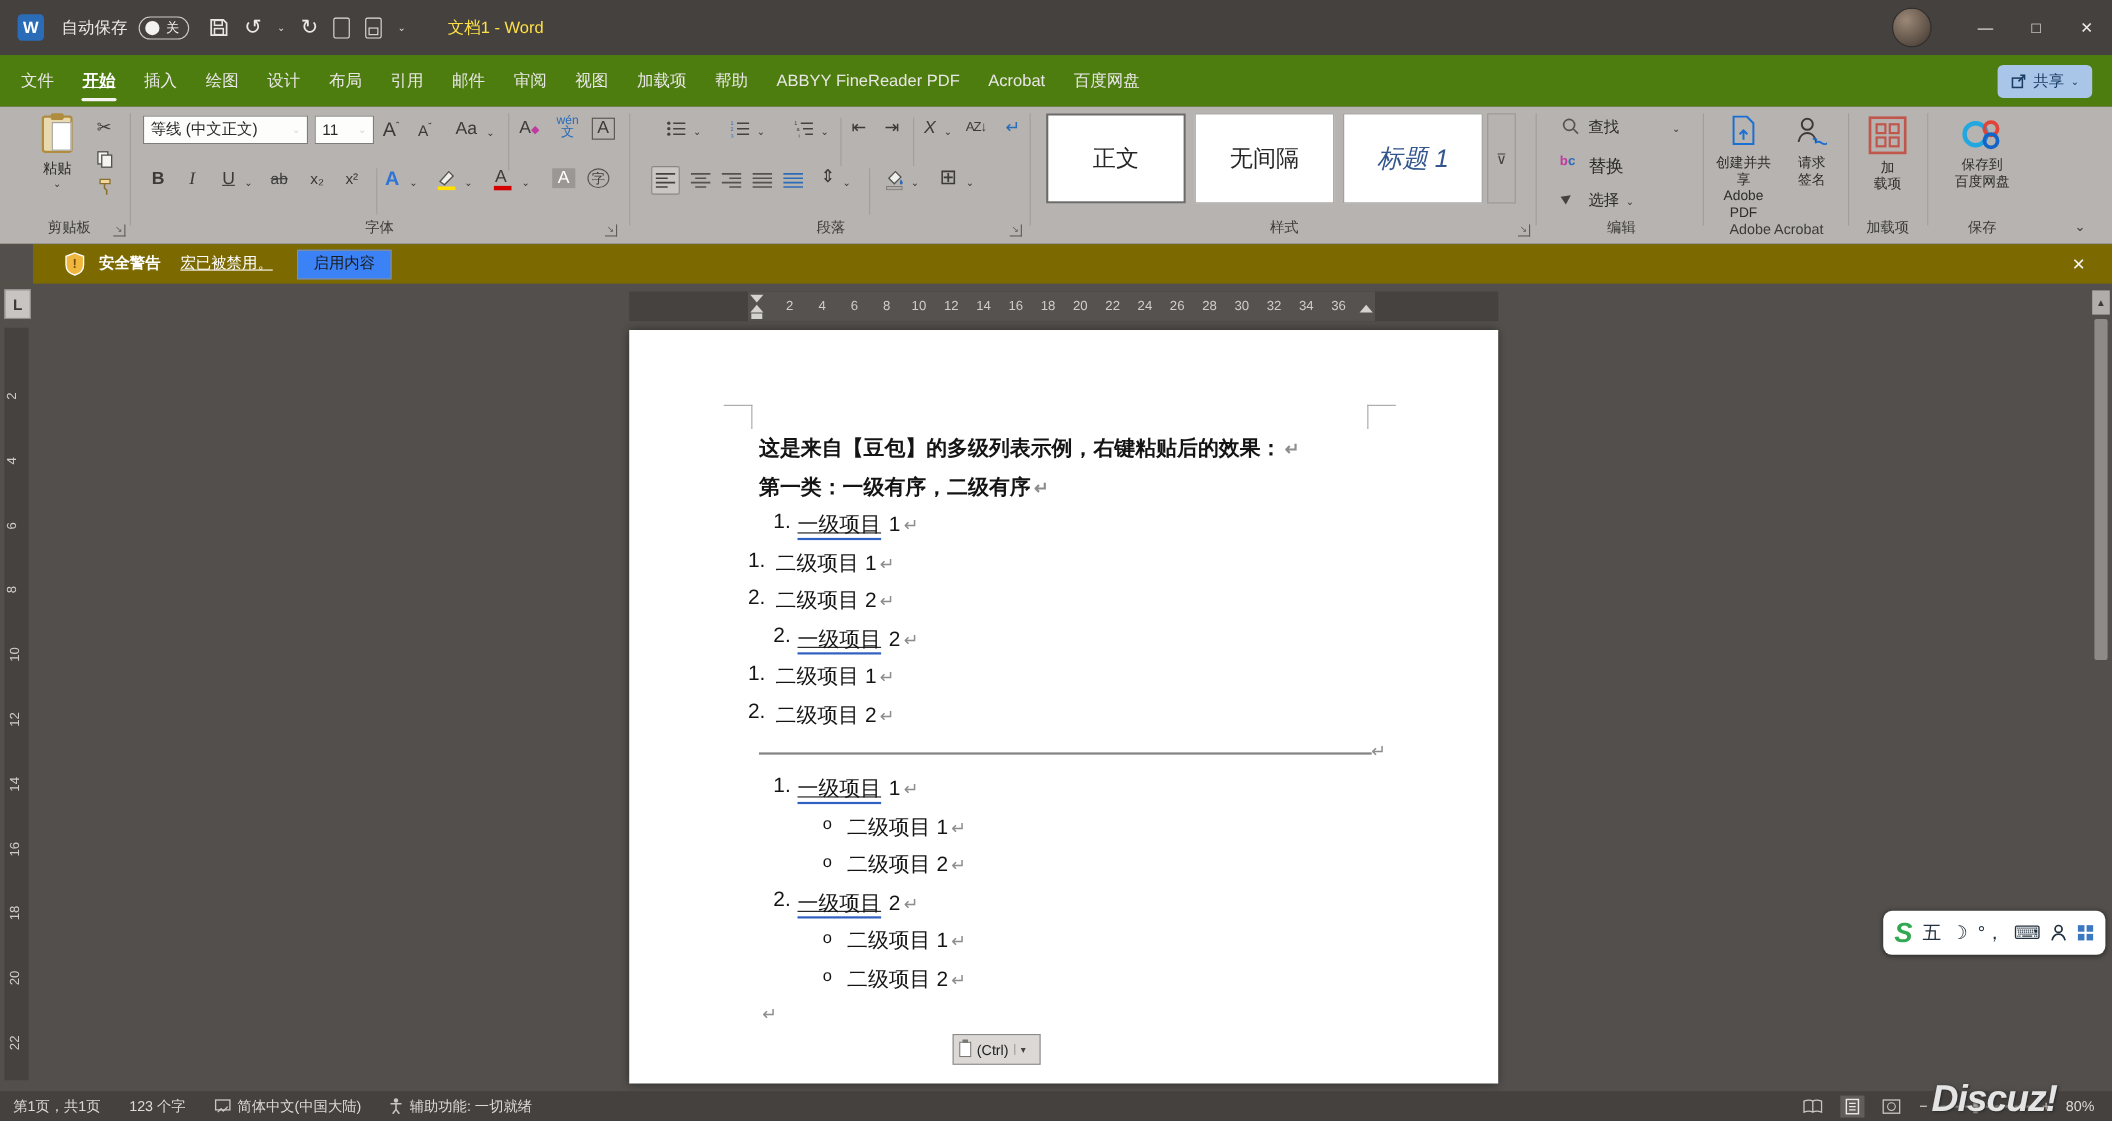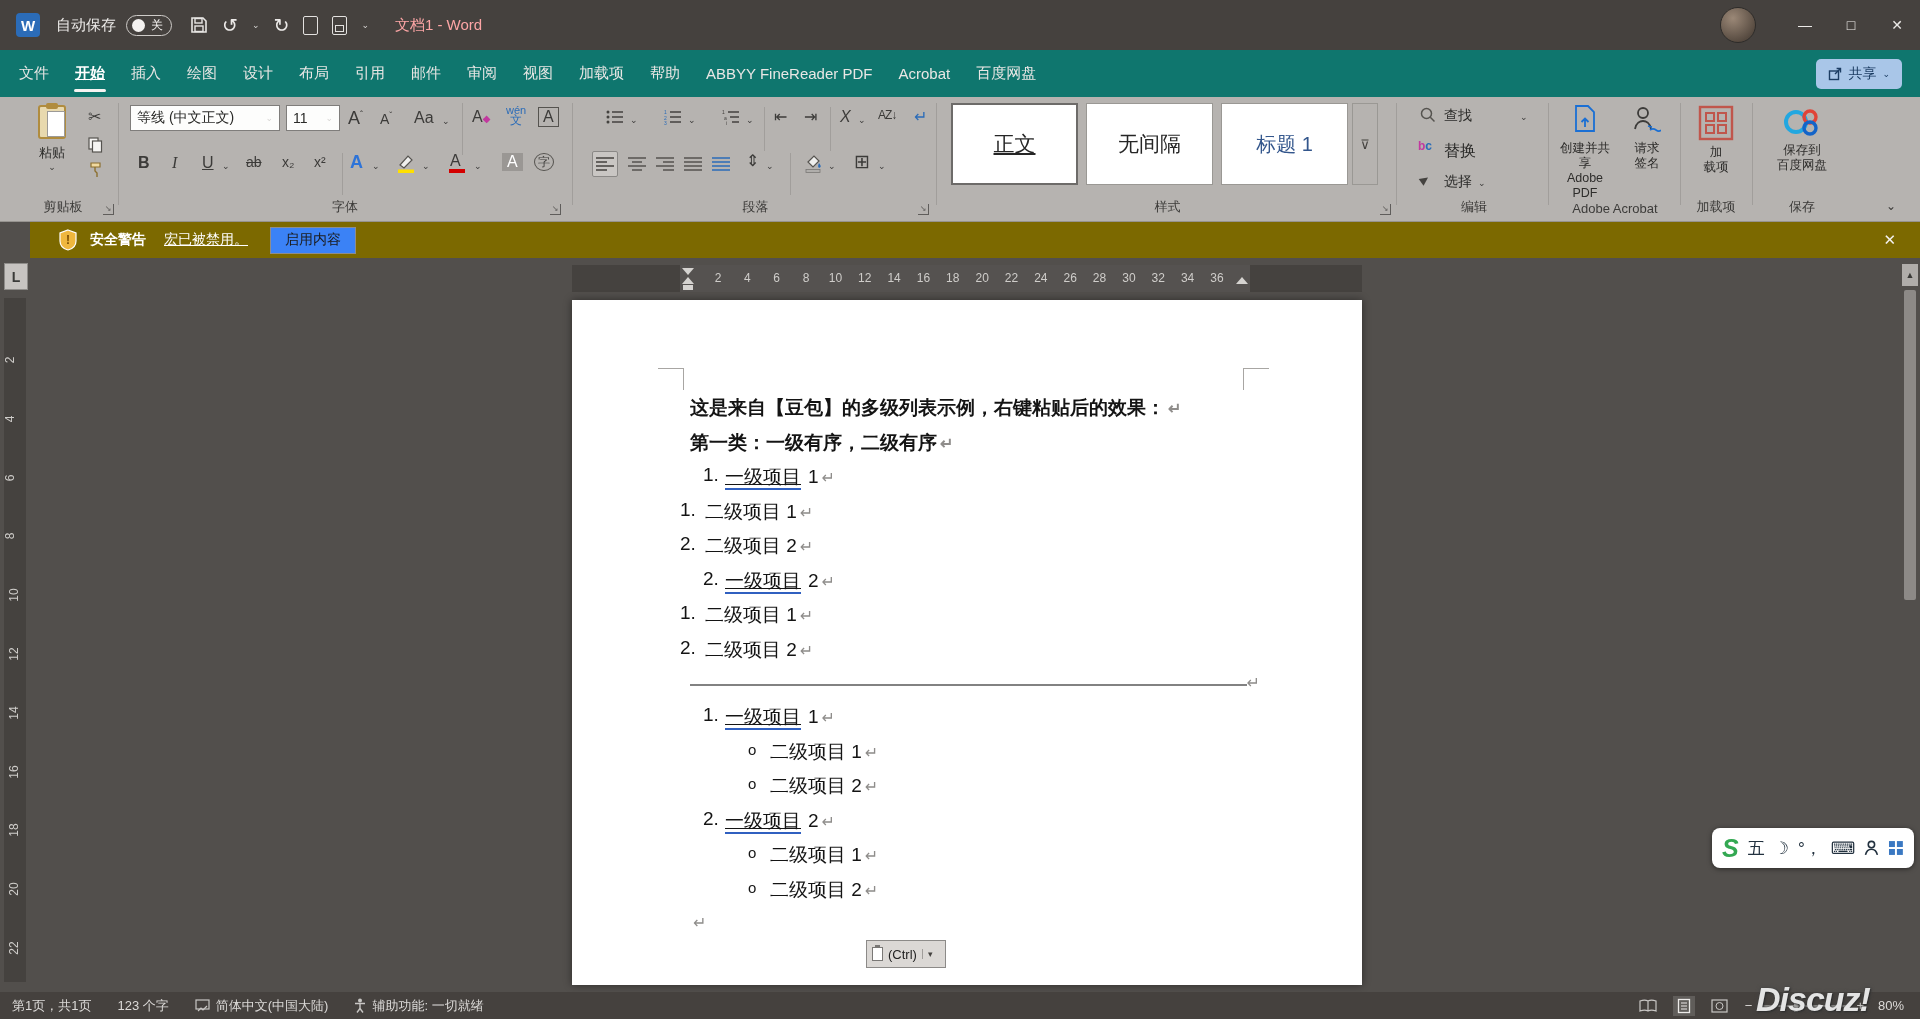--- a/index.html
+++ b/index.html
@@ -15,31 +15,31 @@
   .ts-label{margin-left:16px;}
   .toggle{margin-left:10px;width:46px;height:21px;border:1px solid #cfccc9;border-radius:11px;
           display:flex;align-items:center;padding:0 5px;gap:6px;cursor:pointer;}
   .knob{width:13px;height:13px;border-radius:50%;background:#f4f2f0;}
   .toggle span{font-size:12px;color:#f4f2f0;}
   .qat{display:flex;align-items:center;gap:14px;margin-left:18px;}
   .qat .gi{font-size:19px;color:#eceae8;line-height:1;}
   .chev{font-size:9px;color:#d8d6d4;}
   .docicon{width:15px;height:19px;border:1.5px solid #e3e1df;border-radius:2px;position:relative;}
   .docicon.print:after{content:"";position:absolute;left:2px;right:2px;bottom:2px;height:5px;border:1px solid #e3e1df;}
-  .doc-title{margin-left:26px;color:#fca5a5;}
+  .doc-title{margin-left:38px;color:#fde047;}
   .searchbox{position:absolute;left:740px;top:8px;width:458px;height:34px;border-radius:4px;
              background:#b2afac;display:flex;align-items:center;gap:10px;padding-left:24px;
              color:#3c3b39;box-shadow:inset 0 0 0 1px #8f8d8a;}
   .tb-right{position:absolute;right:0;top:0;height:50px;display:flex;align-items:center;}
   .avatar{width:36px;height:36px;border-radius:50%;margin-right:26px;
           background:radial-gradient(circle at 35% 30%,#9b8877,#55493f 75%);border:1px solid #2e2c2a;}
   .winbtn{width:46px;height:50px;display:flex;align-items:center;justify-content:center;
           font-size:14px;color:#eceae8;}
   
-  .tabrow{position:absolute;left:0;top:50px;right:0;height:47px;background:#0f766e;
+  .tabrow{position:absolute;left:0;top:50px;right:0;height:47px;background:#4d7c0f;
           display:flex;align-items:center;color:#e9e7e5;font-size:15px;padding-left:6px;}
   .tab{padding:0 13px;position:relative;height:100%;display:flex;align-items:center;cursor:pointer;}
   .tab.active{font-weight:bold;color:#fff;text-decoration:underline;}
   .tab.active:after{content:"";position:absolute;left:12px;right:12px;bottom:5px;height:3px;background:#f5f3f1;border-radius:2px;}
   .sharebtn{margin-left:auto;margin-right:18px;height:30px;padding:0 12px;border-radius:5px;
             background:#a9c6e8;color:#1c3d63;font-size:14px;display:flex;align-items:center;gap:6px;}
   
   .ribbon{position:absolute;left:0;top:97px;right:0;height:125px;background:#b6b3b0;
           border-bottom:1px solid #96938f;font-size:13px;color:#2a2a28;}
   .rgroup{position:absolute;top:0;height:100%;}
@@ -51,21 +51,21 @@
          display:flex;align-items:center;font-size:14px;padding:0 6px;justify-content:space-between;}
   .ric{position:absolute;font-size:16px;color:#3c3b39;line-height:1;}
   .rchev{position:absolute;font-size:9px;color:#3c3b39;}
   .pastebig{position:absolute;left:18px;top:8px;width:52px;height:86px;text-align:center;cursor:pointer;}
   .clipicon{width:28px;height:34px;margin:0 auto;border:2px solid #b08c3e;border-radius:3px;background:#e8d9ae;position:relative;}
   .clipicon:before{content:"";position:absolute;left:6px;top:-4px;width:12px;height:6px;background:#b08c3e;border-radius:2px;}
   .clipicon:after{content:"";position:absolute;left:7px;top:4px;width:16px;height:24px;background:#fff;border:1px solid #9c9a97;}
   .stylecard{position:absolute;top:6px;width:127px;height:82px;background:#fff;border:1px solid #9a9894;
              display:flex;align-items:center;justify-content:center;font-size:21px;color:#262626;cursor:pointer;}
   .stylecard.sel{border:2px solid #6d6b69;}
-  .stylecard.h1{font-size:20px;color:#33568c;}
+  .stylecard.h1{font-size:23px;color:#33568c;font-style:italic;}
   .bigbtn{position:absolute;top:6px;text-align:center;font-size:12.5px;color:#2e2d2b;line-height:15px;cursor:pointer;}
   
   .warnbar{position:absolute;left:0;top:222px;right:0;height:36px;background:#7c6900;display:flex;
            align-items:center;color:#fff;font-size:14px;}
   .warnbar .dark{width:30px;height:100%;background:#524f4c;}
   .shield{width:20px;height:22px;margin-left:28px;}
   .warn-title{font-weight:bold;margin-left:12px;}
   .warn-msg{margin-left:18px;text-decoration:underline;cursor:pointer;}
   .warn-btn{margin-left:22px;height:27px;padding:0 14px;background:#3b82f6;border:1px solid #8f8d8a;
             color:#1b1b1b;display:flex;align-items:center;cursor:pointer;}
@@ -309,21 +309,21 @@
       <span class="rchev" style="left:250px;top:64px;">⌄</span>
       <span class="ric" style="left:276px;top:55px;font-size:19px;">⊞</span>
       <span class="rchev" style="left:300px;top:64px;">⌄</span>
       <div class="glabel">段落</div>
       <span class="launch" style="left:340px;">↘</span>
     </div>
     <div class="vdiv" style="left:936px;"></div>
 
     <div class="rgroup" style="left:940px;width:455px;">
       <div id="styles-gallery">
-          <div class="stylecard sel" style="left: 11px; text-decoration: underline;">正文</div>
+          <div class="stylecard sel" style="left: 11px;">正文</div>
           <div class="stylecard" style="left: 146px;">无间隔</div>
           <div class="stylecard h1" style="left: 281px;">标题 1</div>
         </div>
       <div style="position:absolute;left:412px;top:6px;width:26px;height:82px;border:1px solid #9a9894;display:flex;align-items:center;justify-content:center;color:#44423f;">
         <span>⊽</span>
       </div>
       <div class="glabel">样式</div>
       <span class="launch" style="left:440px;">↘</span>
     </div>
     <div class="vdiv" style="left:1396px;"></div>

